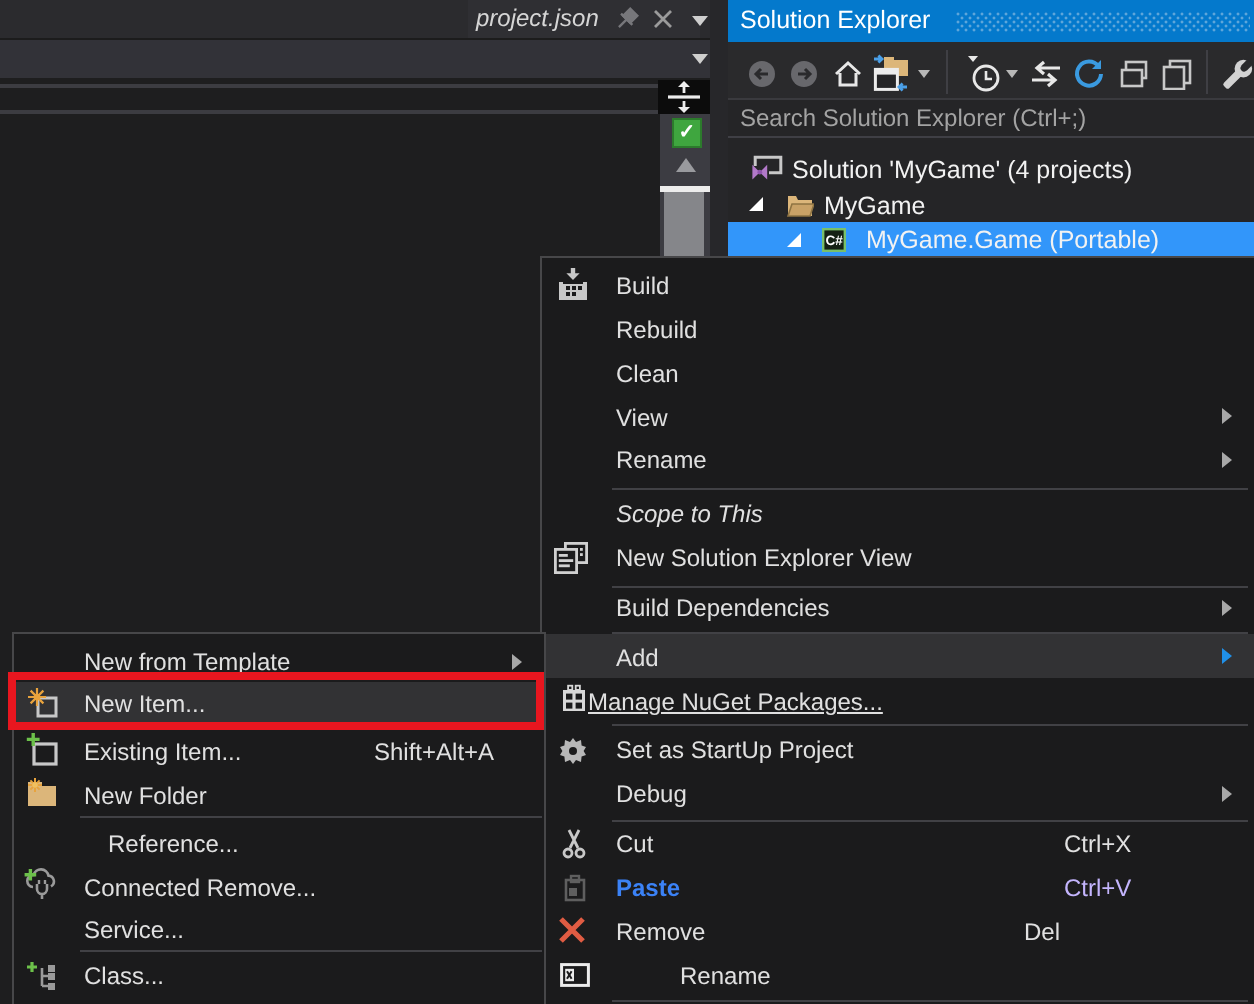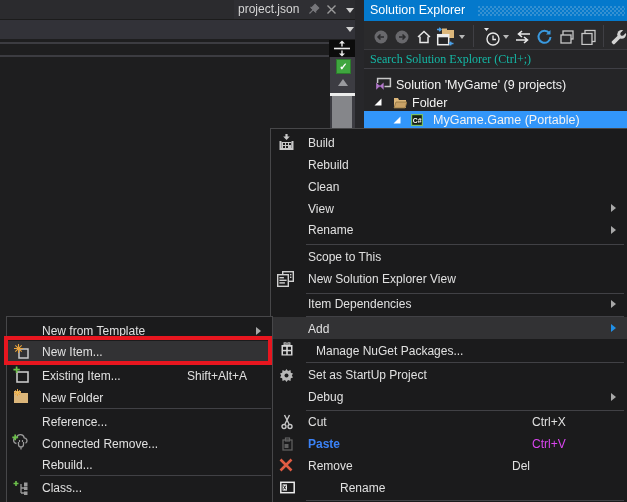--- a/index.html
+++ b/index.html
@@ -3,21 +3,21 @@
 <meta charset="utf-8">
 <style>
   html,body{margin:0;padding:0;}
   body{width:627px;height:502px;overflow:hidden;position:relative;
        background:#1e1e1f;font-family:"Liberation Sans",sans-serif;
        -webkit-font-smoothing:antialiased;}
   .abs{position:absolute;}
   
   #tabstrip{left:0;top:0;width:364px;height:19px;background:#2b2b2e;}
   #tab{left:234px;top:0;width:112px;height:19px;background:#2f2f33;color:#d5d5d5;
-       font-size:12px;line-height:19px;padding-left:4px;}
+       font-size:12px;line-height:19px;padding-left:4px;font-style:italic;}
   #navbar{left:0;top:19px;width:357px;height:20px;background:#323238;border-top:1px solid #1c1c1c;box-sizing:border-box;}
   .caret{width:0;height:0;border-left:4px solid transparent;border-right:4px solid transparent;border-top:5px solid #cfcfcf;}
   
   .eline{left:0;width:329px;height:2px;background:#3c3c41;}
   
   #splitbox{left:329px;top:40px;width:26px;height:17px;background:#0c0c0c;}
   #sbtrack{left:330px;top:57px;width:25px;height:71px;background:#3c3c42;}
   #greenchk{left:336px;top:59px;width:13px;height:13px;background:#3fa63f;border:1px solid #2c7b2c;color:#fff;font-size:10px;line-height:13px;text-align:center;font-weight:bold;}
   #uparrow{left:338px;top:79px;width:0;height:0;border-left:5px solid transparent;border-right:5px solid transparent;border-bottom:7px solid #999a9e;}
   #sbline{left:330px;top:93px;width:25px;height:3px;background:#ededed;}
@@ -25,21 +25,21 @@
   #gapstrip{left:355px;top:0px;width:9px;height:128px;background:#27272a;}
   
   #panel{left:364px;top:0;width:263px;height:128px;background:#252527;}
   #ptitle{left:364px;top:0;width:263px;height:21px;background:#0479cc;color:#fff;font-size:12.5px;line-height:21px;padding-left:6px;box-sizing:border-box;}
   #pdots{left:478px;top:6px;width:147px;height:10px;
     background-image:radial-gradient(circle 0.9px at 1px 1px,#5ea6da 60%,rgba(94,166,218,0) 100%),
                      radial-gradient(circle 0.9px at 3px 3px,#5ea6da 60%,rgba(94,166,218,0) 100%);
     background-size:4px 4px;}
   #ptool{left:364px;top:21px;width:263px;height:29px;background:#2a2a2c;border-bottom:1px solid #3a3a3e;box-sizing:border-box;}
   #psearch{left:364px;top:50px;width:263px;height:19px;background:#252527;border-bottom:1px solid #3f3f45;box-sizing:border-box;
-     color:#14b8a6;font-size:12px;line-height:18px;padding-left:6px;font-family:Liberation Serif, serif;}
+     color:#a3a3a3;font-size:12px;line-height:18px;padding-left:6px;}
   .trow{left:364px;width:263px;height:18px;color:#f2f2f2;font-size:12.5px;line-height:18px;}
   #selrow{left:364px;top:111px;width:263px;height:18px;background:#3296fa;}
   
   #menu{left:270px;top:128px;width:357px;height:374px;background:#1b1b1c;
         border-left:1px solid #474749;border-top:1px solid #474749;box-sizing:border-box;}
   #submenu{left:6px;top:316px;width:267px;height:186px;background:#1b1b1c;
         border:1px solid #474749;border-bottom:none;box-sizing:border-box;}
   .mrow{position:absolute;height:22px;line-height:22px;font-size:12px;color:#e0e0e0;}
   .msep{position:absolute;height:1px;background:#414145;}
   .marrow{position:absolute;width:0;height:0;border-top:4px solid transparent;border-bottom:4px solid transparent;border-left:5px solid #a8a8a8;}
@@ -86,22 +86,22 @@
 <div class="abs" id="sbline"></div>
 <div class="abs" id="sbthumb"></div>
 <div class="abs" id="gapstrip"></div>
 
 <div class="abs" id="panel"></div>
 <div class="abs" id="ptitle">Solution Explorer</div>
 <div class="abs" id="pdots"></div>
 <div class="abs" id="ptool"></div>
 <div class="abs" id="psearch">Search Solution Explorer (Ctrl+;)</div>
 
-<div class="abs trow" style="top:76px;"><span style="margin-left:32px;">Solution 'MyGame' (9 projects)</span></div>
-<div class="abs trow" style="top:94px;"><span style="margin-left:48px;">Folder</span></div>
+<div class="abs trow" style="top:76px;"><span style="margin-left:32px;">Solution 'MyGame' (4 projects)</span></div>
+<div class="abs trow" style="top:94px;"><span style="margin-left:48px;">MyGame</span></div>
 <div class="abs" id="selrow"></div>
 <div class="abs trow" style="top:111px;"><span style="margin-left:69px;">MyGame.Game (Portable)</span></div>
 
 <svg class="abs icon" style="left:375px;top:77px" width="17" height="16" viewBox="0 0 17 16">
   <path d="M2.6 6 L2.6 1.6 L15.4 1.6 L15.4 9.4 L9.5 9.4" fill="none" stroke="#c8c8c8" stroke-width="1.5"></path>
   <path d="M1.2 5.4 L4.9 9.1 L1.2 12.8 Z" fill="#b279c9"></path>
   <path d="M8.6 5.4 L4.9 9.1 L8.6 12.8 Z" fill="#b279c9"></path>
   <circle cx="4.9" cy="9.1" r="1.2" fill="#8f54ad"></circle>
 </svg>
 <svg class="abs icon" style="left:374px;top:98px" width="8" height="8" viewBox="0 0 8 8">
@@ -172,38 +172,38 @@
 </svg>
 
 <div class="abs" id="menu"></div>
 <div class="abs" id="addhl"></div>
 <div class="mrow" style="left:308px;top:132px;">Build</div>
 <div class="mrow" style="left:308px;top:154px;">Rebuild</div>
 <div class="mrow" style="left:308px;top:176px;">Clean</div>
 <div class="mrow" style="left:308px;top:198px;">View</div>
 <div class="mrow" style="left:308px;top:219px;">Rename</div>
 <div class="msep" style="left:306px;top:244px;width:318px;"></div>
-<div class="mrow" style="left:308px;top:246px;">Scope to This</div>
+<div class="mrow" style="left:308px;top:246px;font-style:italic;">Scope to This</div>
 <div class="mrow" style="left:308px;top:268px;">New Solution Explorer View</div>
 <div class="msep" style="left:306px;top:293px;width:318px;"></div>
-<div class="mrow" style="left:308px;top:293px;">Item Dependencies</div>
+<div class="mrow" style="left:308px;top:293px;">Build Dependencies</div>
 <div class="msep" style="left:306px;top:316px;width:318px;"></div>
 <div class="mrow" style="left:308px;top:318px;">Add</div>
-<div class="mrow" style="left:316px;top:340px;">Manage NuGet Packages...</div>
+<div class="mrow" style="left:294px;top:340px;text-decoration:underline;">Manage NuGet Packages...</div>
 <div class="msep" style="left:306px;top:362px;width:318px;"></div>
 <div class="mrow" style="left:308px;top:364px;">Set as StartUp Project</div>
 <div class="mrow" style="left:308px;top:386px;">Debug</div>
 <div class="msep" style="left:306px;top:410px;width:318px;"></div>
 <div class="mrow" style="left:308px;top:411px;">Cut</div>
 <div class="mrow" style="left:308px;top:433px;color:#3b82f6;font-weight:bold;">Paste</div>
 <div class="mrow" style="left:308px;top:455px;">Remove</div>
 <div class="mrow" style="left:308px;top:477px;margin-left:32px;">Rename</div>
 <div class="msep" style="left:306px;top:500px;width:318px;"></div>
 <div class="mshort" style="left:532px;top:411px;">Ctrl+X</div>
-<div class="mshort" style="left:532px;top:433px;color:#d946ef;">Ctrl+V</div>
+<div class="mshort" style="left:532px;top:433px;color:#c4b5fd;">Ctrl+V</div>
 <div class="mshort" style="left:512px;top:455px;">Del</div>
 <div class="marrow" style="left:611px;top:204px;"></div>
 <div class="marrow" style="left:611px;top:226px;"></div>
 <div class="marrow" style="left:611px;top:300px;"></div>
 <div class="marrow" style="left:611px;top:324px;border-left-color:#2090e8;"></div>
 <div class="marrow" style="left:611px;top:393px;"></div>
 
 <svg class="abs icon" style="left:279px;top:134px" width="15" height="16" viewBox="0 0 15 16">
   <path d="M7.5 0 L7.5 3.5" stroke="#c8c8c8" stroke-width="2.2"></path>
   <path d="M4.2 2.6 L7.5 6 L10.8 2.6 Z" fill="#c8c8c8"></path>
@@ -258,23 +258,23 @@
   <path d="M3.5 4.6 L5.8 8.4 M5.8 4.6 L3.5 8.4" stroke="#1b1b1c" stroke-width="1"></path>
 </svg>
 
 <div class="abs" id="submenu"></div>
 <div class="abs" id="nihl"></div>
 <div class="mrow" style="left:42px;top:320px;">New from Template</div>
 <div class="mrow" style="left:42px;top:341px;">New Item...</div>
 <div class="mrow" style="left:42px;top:365px;">Existing Item...</div>
 <div class="mrow" style="left:42px;top:387px;">New Folder</div>
 <div class="msep" style="left:40px;top:408px;width:231px;"></div>
-<div class="mrow" style="left:42px;top:411px;">Reference...</div>
+<div class="mrow" style="left:54px;top:411px;">Reference...</div>
 <div class="mrow" style="left:42px;top:433px;">Connected Remove...</div>
-<div class="mrow" style="left:42px;top:454px;">Rebuild...</div>
+<div class="mrow" style="left:42px;top:454px;">Service...</div>
 <div class="msep" style="left:40px;top:475px;width:231px;"></div>
 <div class="mrow" style="left:42px;top:477px;">Class...</div>
 <div class="mshort" style="left:187px;top:365px;">Shift+Alt+A</div>
 <div class="marrow" style="left:256px;top:327px;"></div>
 
 <svg class="abs icon" style="left:14px;top:344px" width="16" height="16" viewBox="0 0 16 16">
   <rect x="5" y="5" width="9" height="9" fill="none" stroke="#c8c8c8" stroke-width="1.5"></rect>
   <path d="M4.5 0 L4.5 9 M0 4.5 L9 4.5 M1.3 1.3 L7.7 7.7 M7.7 1.3 L1.3 7.7" stroke="#e8a33d" stroke-width="1.1"></path>
   <circle cx="4.5" cy="4.5" r="1.6" fill="#e8a33d"></circle>
 </svg>

